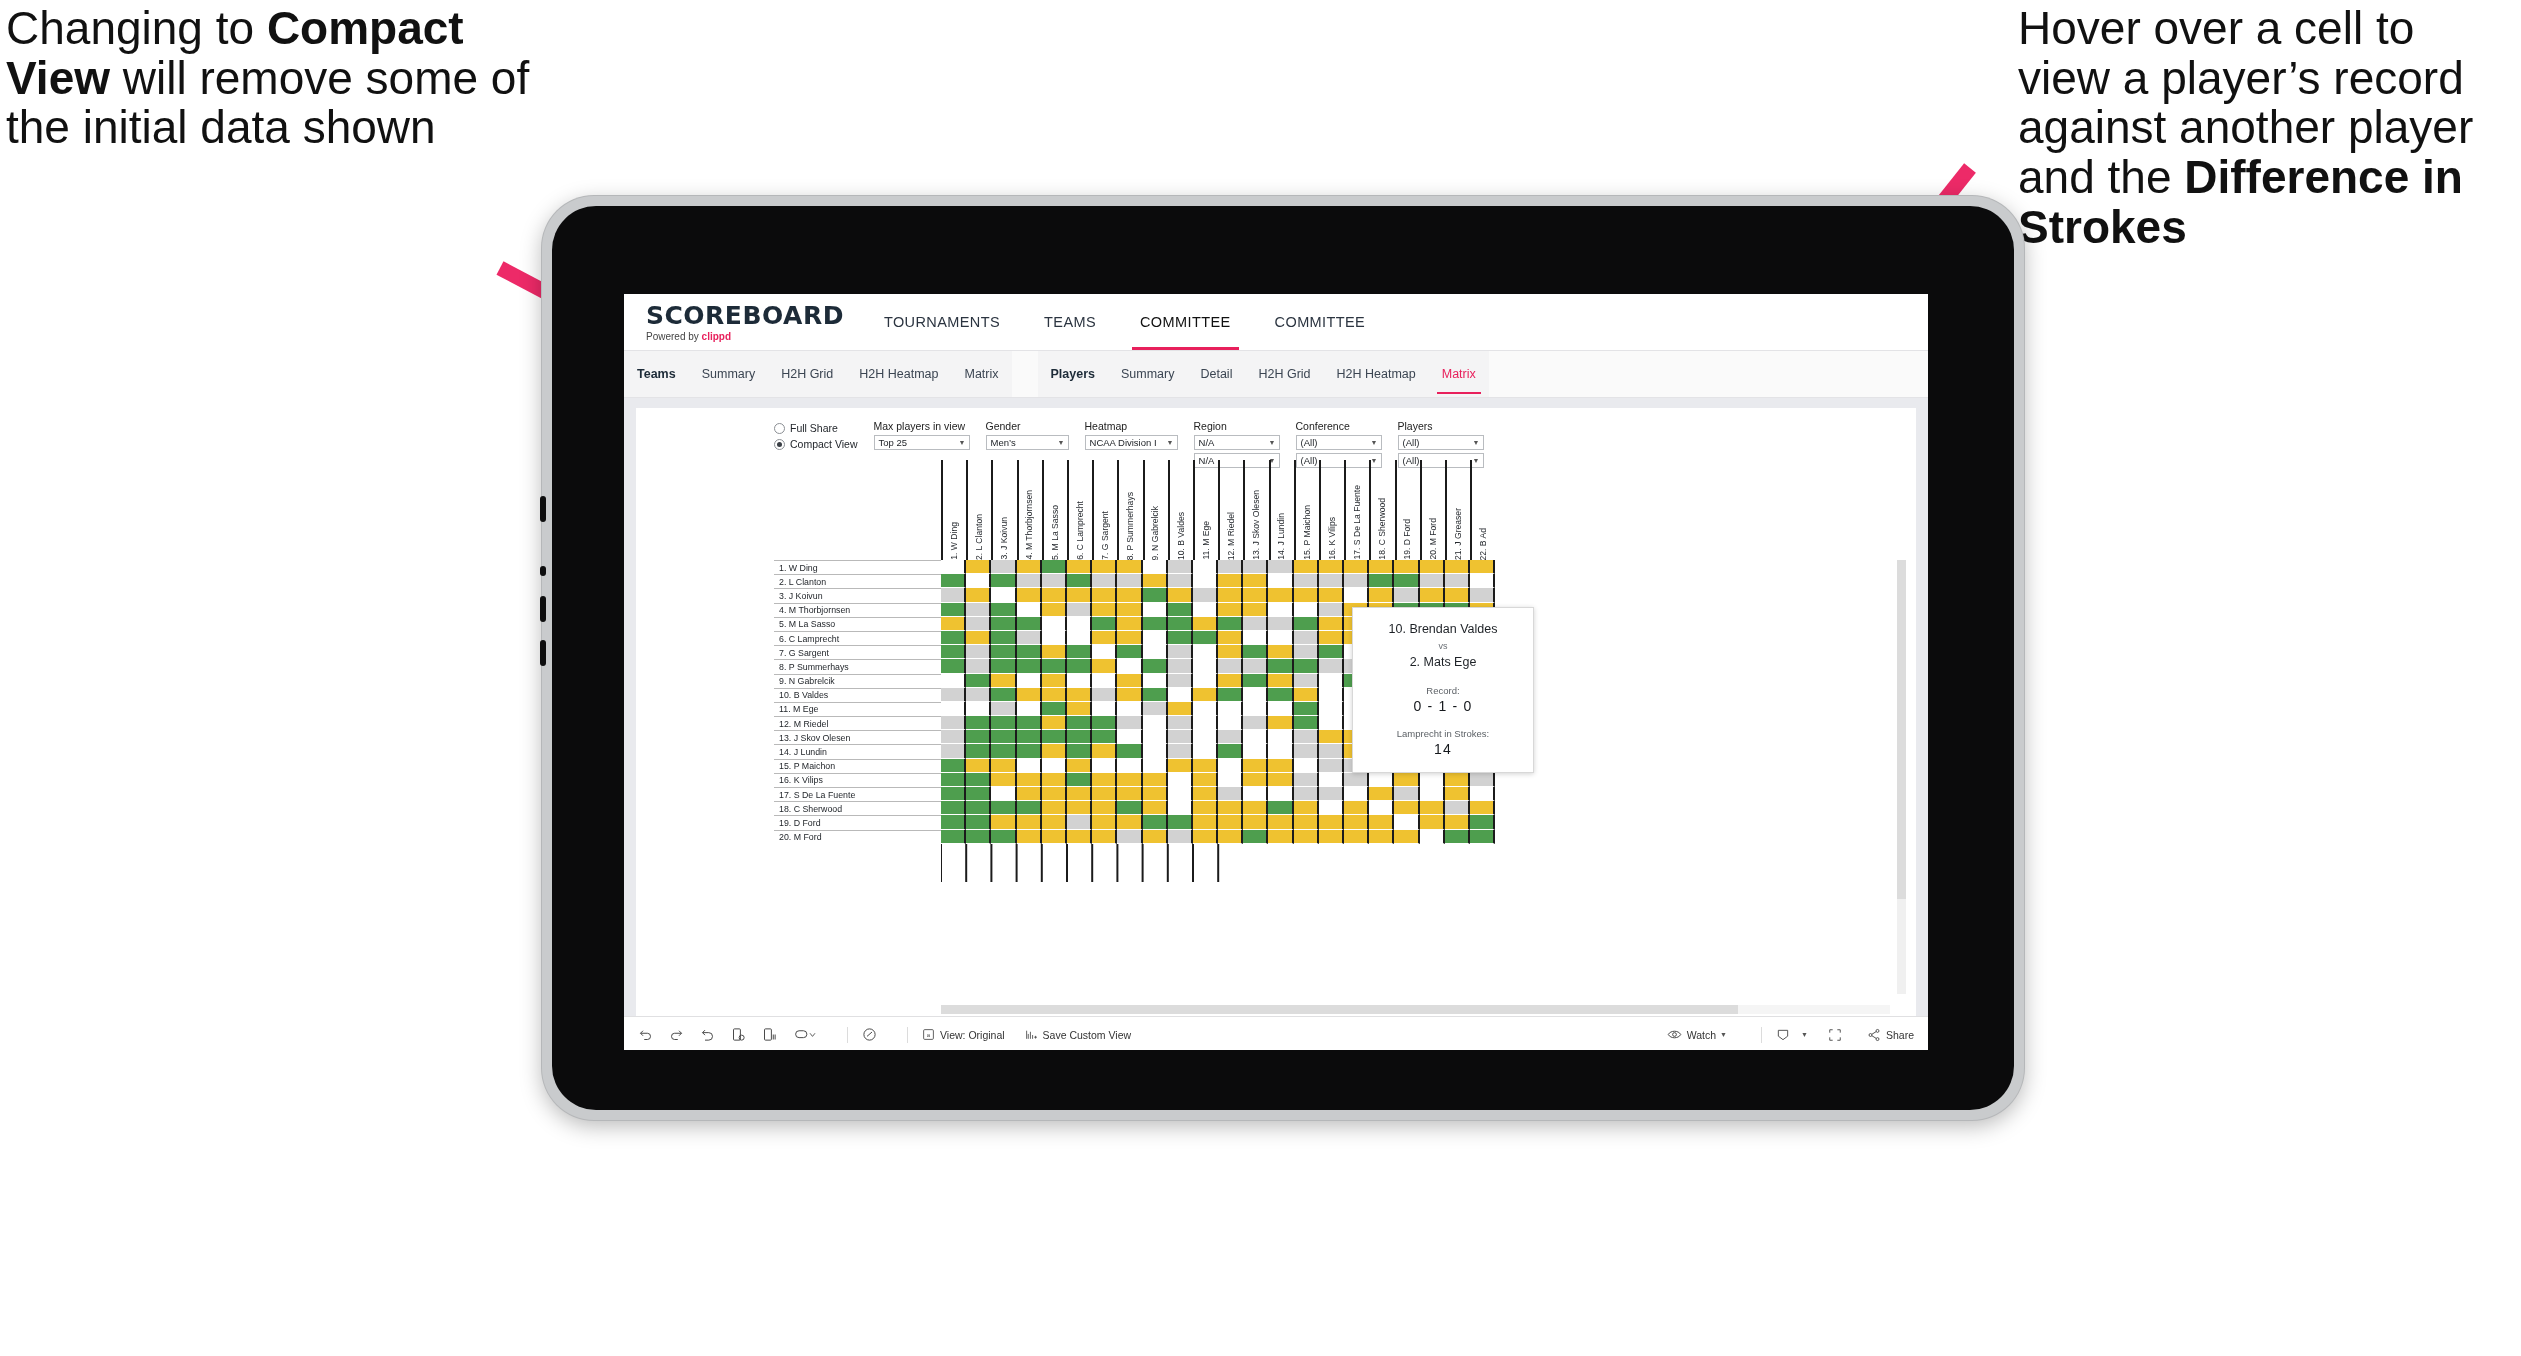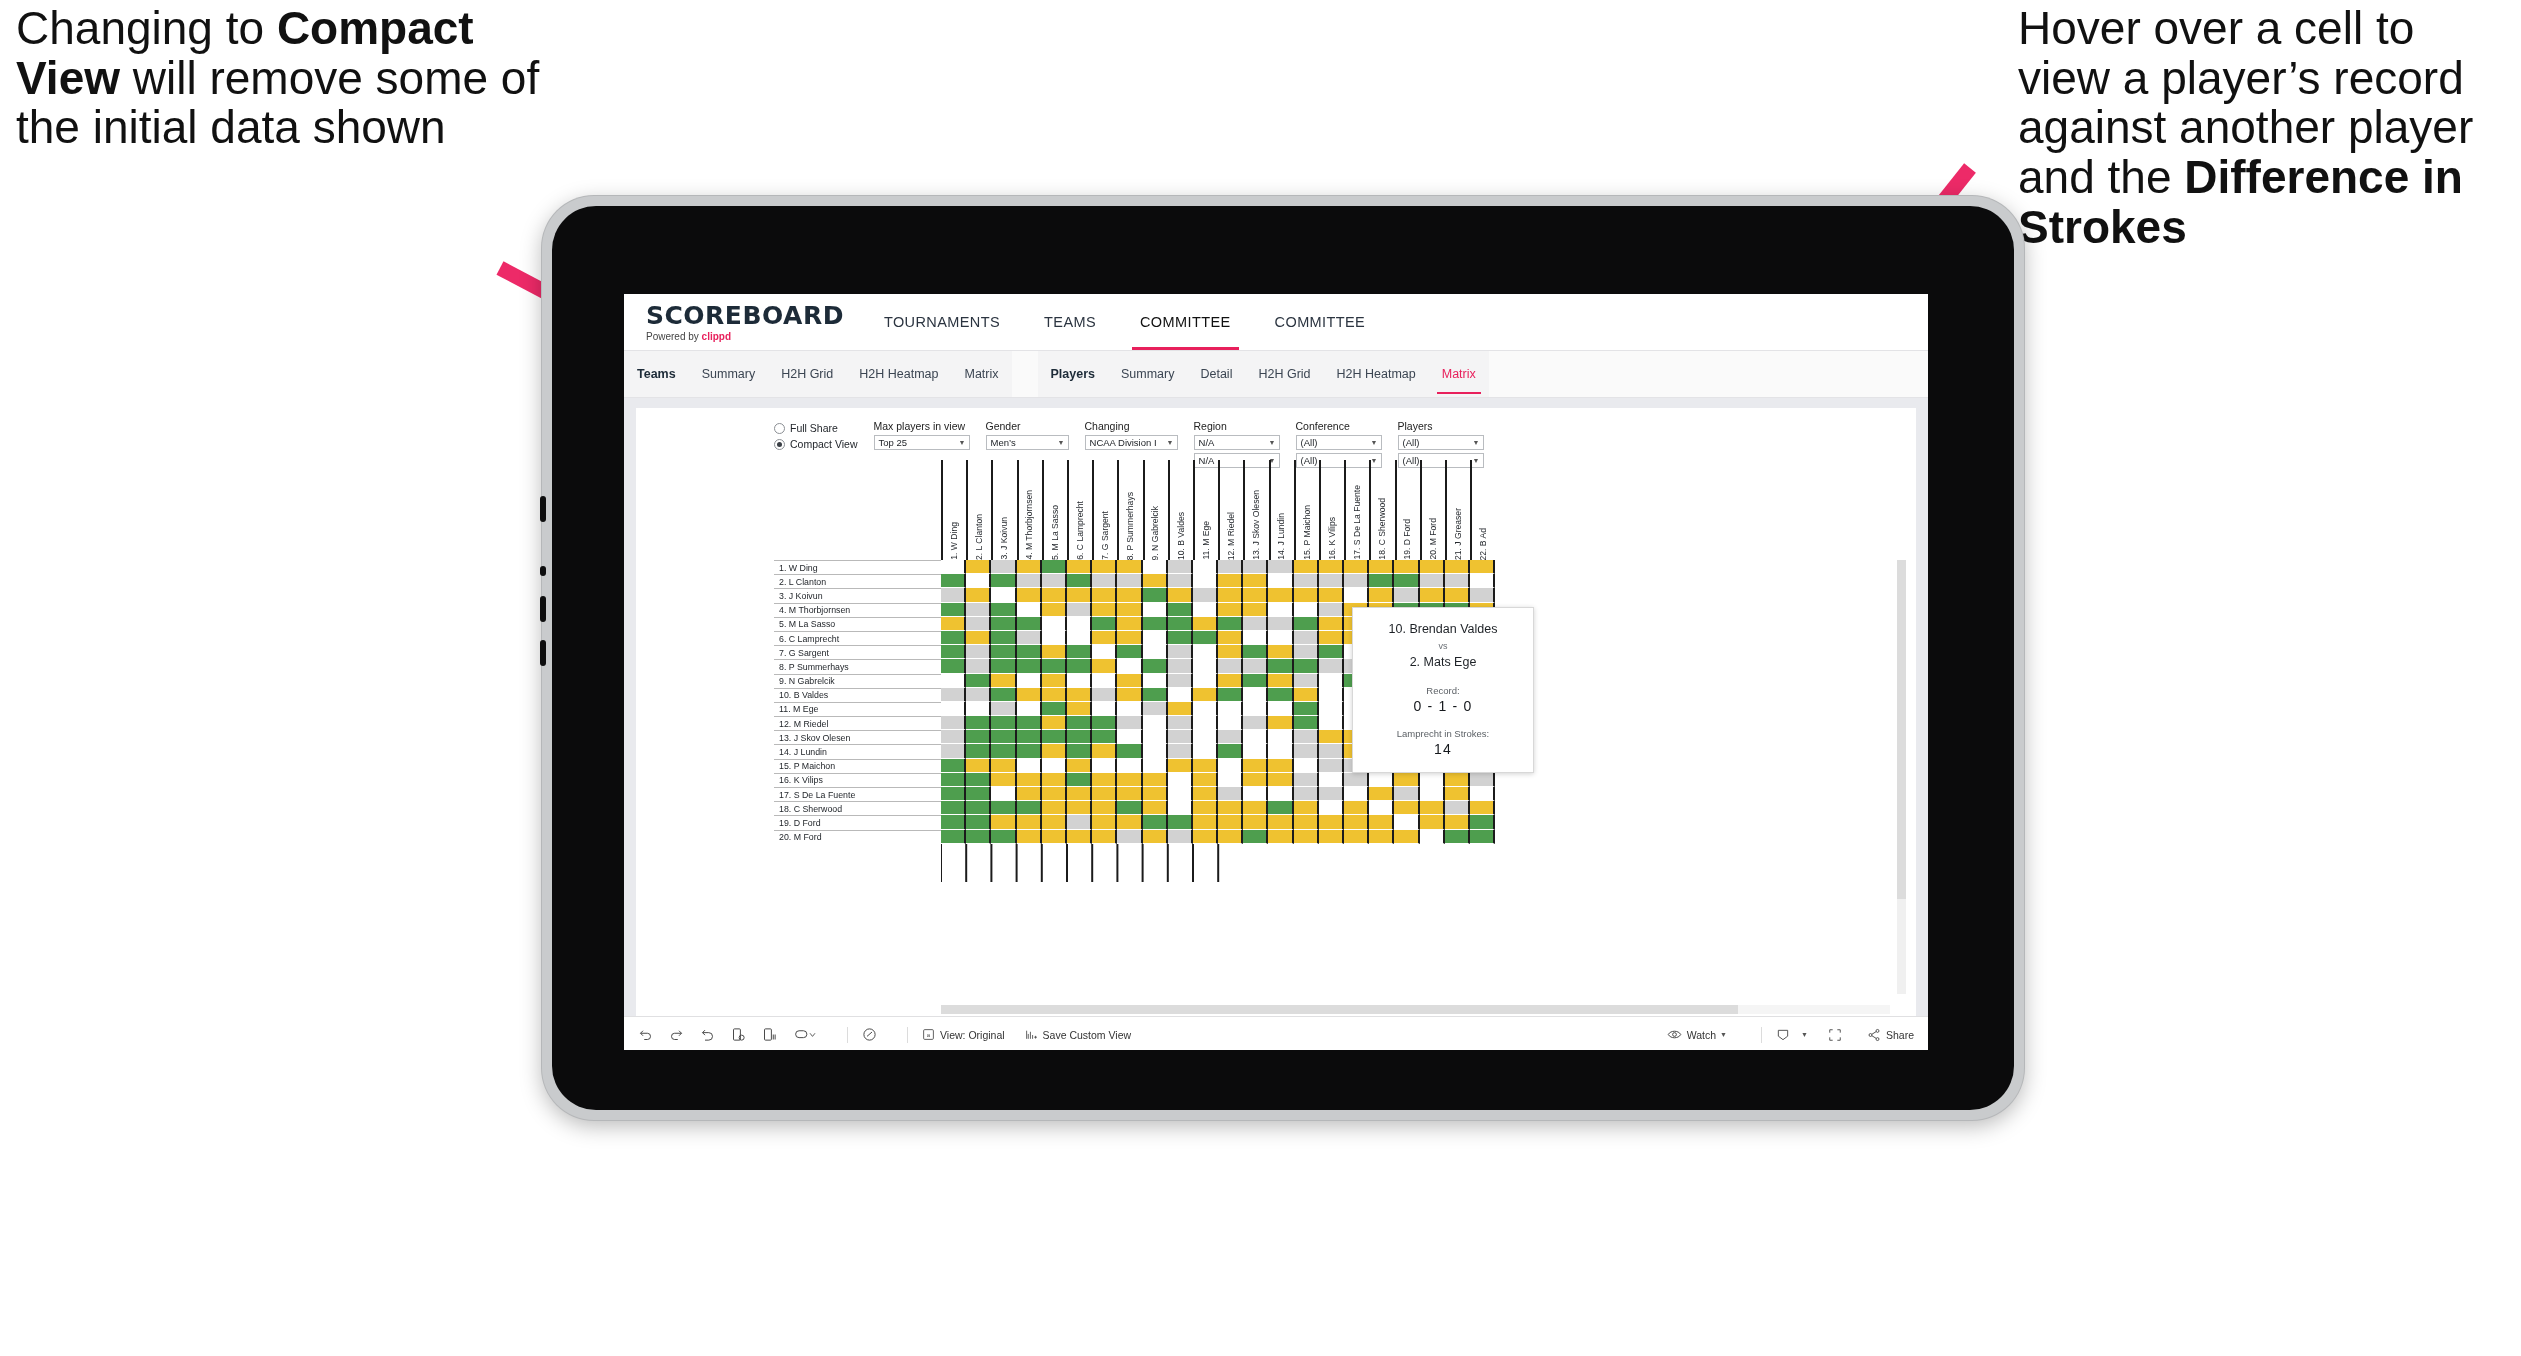--- a/index.html
+++ b/index.html
@@ -3,21 +3,21 @@
 <meta charset="utf-8">
 <style>
   html,body{margin:0;padding:0;}
   body{
     width:2521px;height:1356px;background:#ffffff;overflow:hidden;
     font-family:"Liberation Sans", sans-serif;position:relative;
   }
   
   .annot{position:absolute;font-size:46px;line-height:1.08;color:#111;}
   .annot b{font-weight:700;}
-  #annot-left{left:16px;top:4px;width:560px;}
+  #annot-left{left:6px;top:4px;width:560px;}
   #annot-right{left:2018px;top:4px;width:500px;}
 
   
   .arrow-svg{position:absolute;left:0;top:0;width:2521px;height:1356px;pointer-events:none;}
 
   
   #tablet{
     position:absolute;left:542px;top:196px;width:1482px;height:924px;
     background:#c9cbcd;border-radius:52px;
     box-shadow:0 0 0 1px #b5b7b9, 0 6px 22px rgba(0,0,0,.28);
@@ -256,21 +256,21 @@
 
           <div class="fgroup" style="width:83px">
             <div class="flabel">Gender</div>
             <div class="fsel">
               <span>Men’s</span>
               <span class="caret">▼</span>
             </div>
           </div>
 
           <div class="fgroup" style="width:93px">
-            <div class="flabel">Changing</div>
+            <div class="flabel">Heatmap</div>
             <div class="fsel">
               <span>NCAA Division I</span>
               <span class="caret">▼</span>
             </div>
           </div>
 
           <div class="fgroup" style="width:86px">
             <div class="flabel">Region</div>
             <div class="fsel">
               <span>N/A</span>

